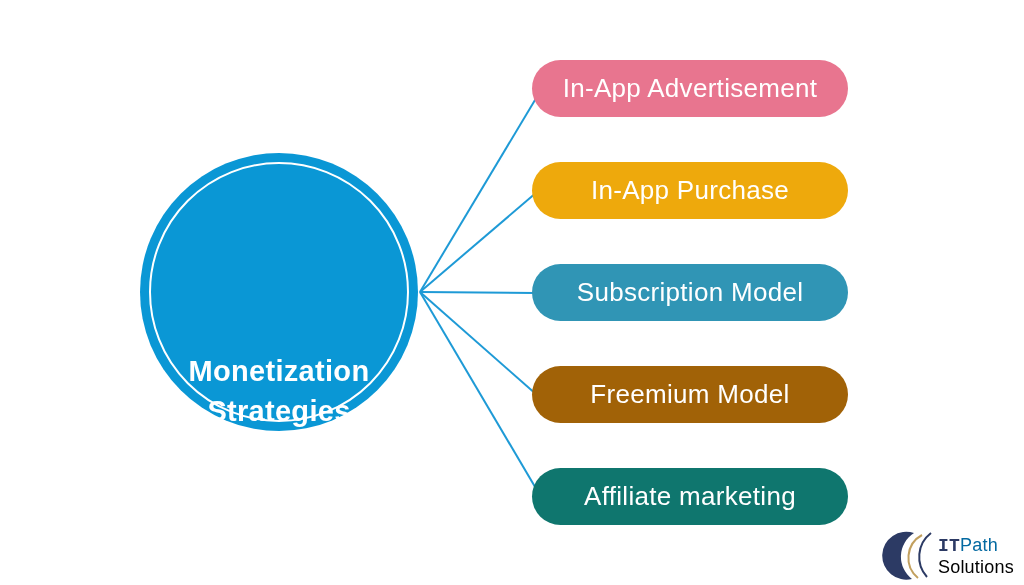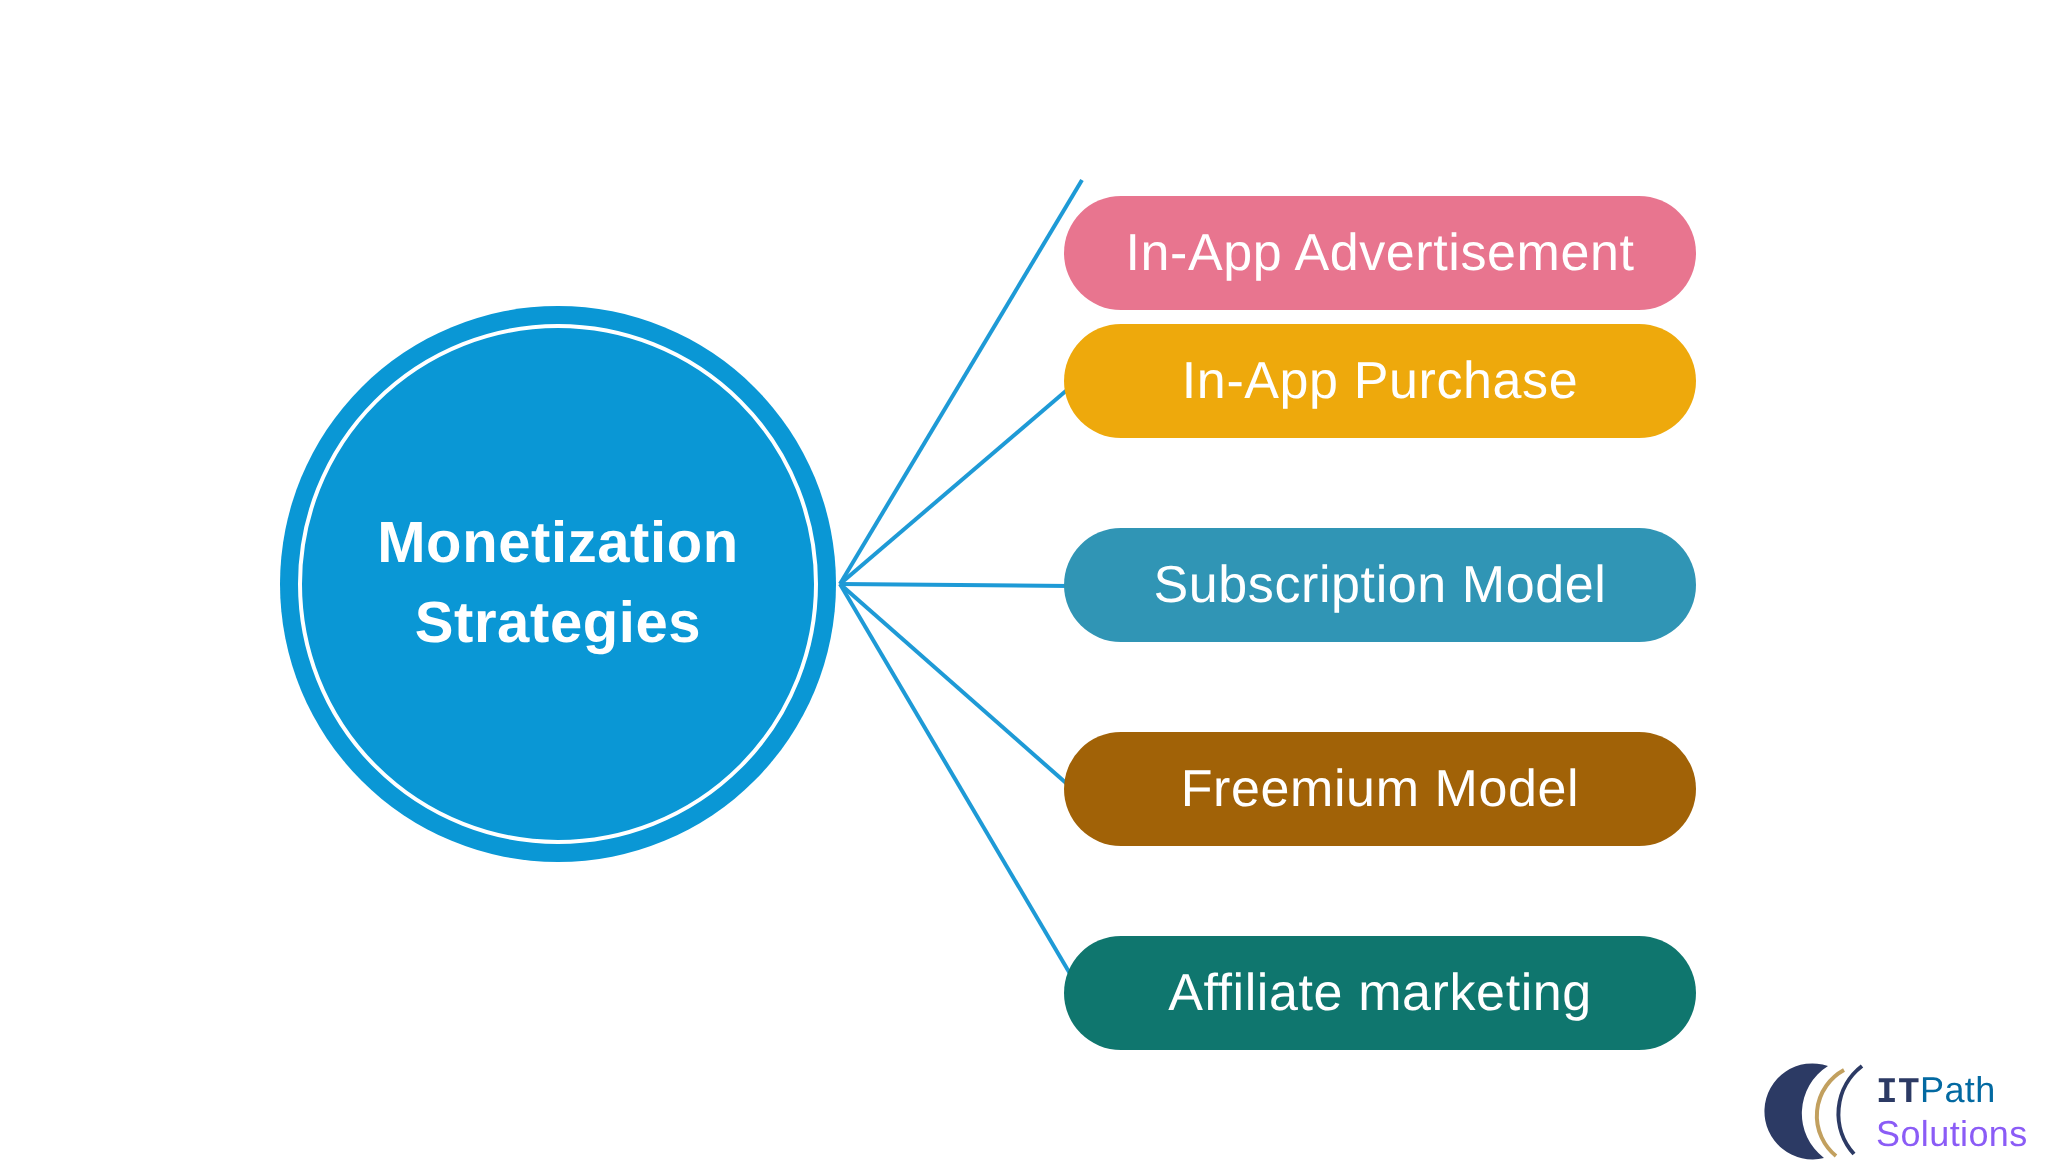--- a/index.html
+++ b/index.html
@@ -17,21 +17,21 @@
     width: 1024px; height: 585px;
     z-index: 1;
   }
   .central-node {
     position: absolute;
     left: 140px; top: 153px;
     width: 278px; height: 278px;
     border-radius: 50%;
     z-index: 2;
     display: flex;
-    align-items: center;
+    align-items: flex-end;
     justify-content: center;
   }
   .central-ring {
     position: absolute;
     left: 9px; top: 9px; right: 9px; bottom: 9px;
     border: 2px solid #ffffff;
     border-radius: 50%;
     pointer-events: none;
   }
   .central-label {
@@ -51,21 +51,21 @@
     border-radius: 28.5px;
     z-index: 2;
     display: flex;
     align-items: center;
     justify-content: center;
     color: #ffffff;
     font-size: 26px;
     font-weight: 500;
     letter-spacing: 0.3px;
   }
-  .pill.p1 { top: 60px; margin-top: 38px; }
+  .pill.p1 { top: 60px; }
   .pill.p2 { top: 162px; }
   .pill.p3 { top: 264px; }
   .pill.p4 { top: 366px; }
   .pill.p5 { top: 468px; }
   .logo {
     position: absolute;
     left: 882px; top: 531px;
     display: flex;
     align-items: center;
     z-index: 2;
@@ -120,17 +120,17 @@
   <div class="logo">
     <svg class="logo-icon" width="54" height="50" viewBox="0 0 54 50">
       <path d="M32 2 A24 24 0 1 0 30 48 A28 28 0 0 1 32 2 Z" fill="#2C3A64"></path>
       <path d="M40 4 A26 26 0 0 0 36 47" fill="none" stroke-width="2" stroke="#C2A05F"></path>
       <path d="M49 2 A30 30 0 0 0 45 46" fill="none" stroke-width="2" stroke="#2C3A64"></path>
     </svg>
     <div class="logo-text">
       <div>
         <span class="logo-it" style="color: rgb(44, 58, 100); font-family: Liberation Mono, monospace;">IT</span><span style="color: #0369a1;">Path</span>
       </div>
-      <div style="color: #8b5cf6;">Solutions</div>
+      <div style="color: #000000;">Solutions</div>
     </div>
   </div>
 
 </div>
 
 </body></html>

